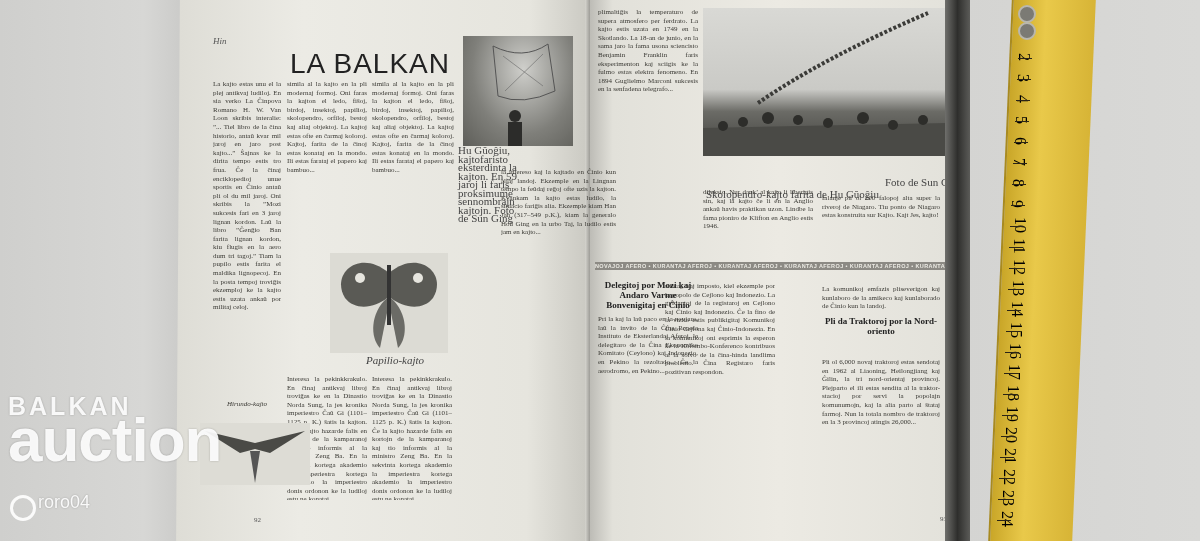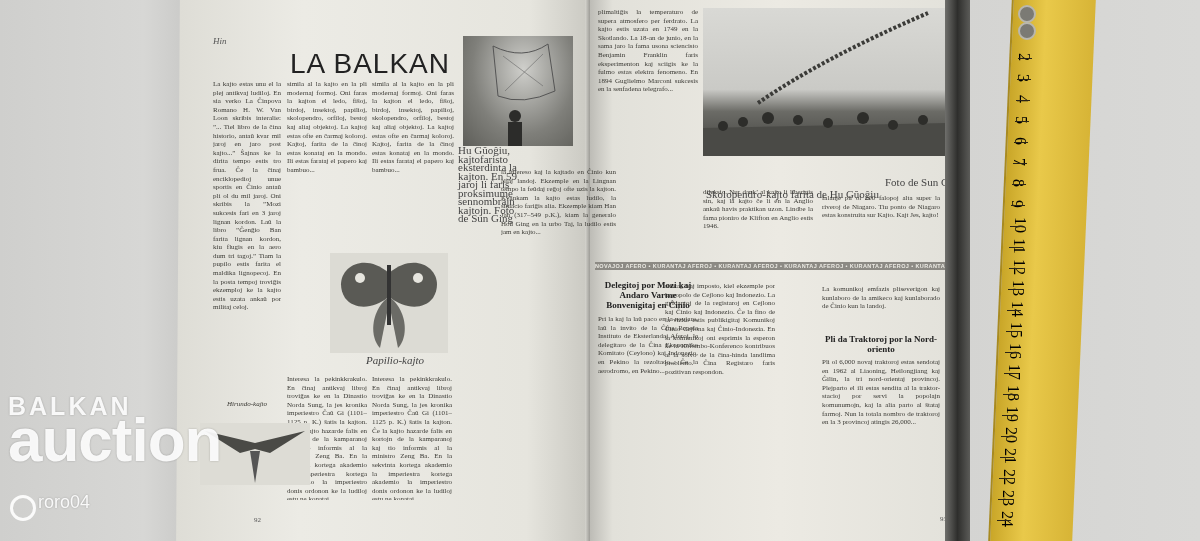--- a/index.html
+++ b/index.html
@@ -150,21 +150,21 @@
 <div class="heading" style="left:598px;top:280px;width:100px;">Delegitoj por Mozi kaj Andaro Varme Bonvenigitaj en Ĉinio</div>
 <div class="txt" style="left:598px;top:315px;width:100px;height:190px;">
   <p>Pri la kaj la laŭ paco en la novjaro, laŭ la invito de la Ĉina Popola Instituto de Eksterlandaj Aferoj, la delegitaro de la Ĉina Ekonomiko Komitato (Ceylono) kaj Indonezio, en Pekino la rezoltado... Ĉe la aerodromo, en Pekino...</p>
 </div>
 <div class="txt" style="left:665px;top:282px;width:110px;height:225px;">
   <p>strataj, kaj imposto, kiel ekzemple por la popolo de Cejlono kaj Indonezio. La gvidantoj de la registaroj en Cejlono kaj Ĉinio kaj Indonezio. Ĉe la fino de la vizito estis publikigitaj Komunikoj Ĉinio-Cejlona kaj Ĉinio-Indonezia. En la komunikoj oni esprimis la esperon ke la Kolombo-Konferenco kontribuos al la solvo de la ĉina-hinda landlima problemo. Ĉina Registaro faris pozitivan respondon.</p>
 </div>
 <div class="txt" style="left:822px;top:285px;width:118px;height:50px;">
   <p>La komunikoj emfazis pliseverigon kaj kunlaboro de la amikeco kaj kunlaborado de Ĉinio kun la landoj.</p>
 </div>
-<div class="heading" style="left:822px;top:334px;width:118px;">Pli da Traktoroj por la Nord-oriento</div>
+<div class="heading" style="left:822px;top:316px;width:118px;">Pli da Traktoroj por la Nord-oriento</div>
 <div class="txt" style="left:822px;top:358px;width:118px;height:155px;">
   <p>Pli ol 6,000 novaj traktoroj estas sendotaj en 1962 al Liaoning, Heilongjiang kaj Ĝilin, la tri nord-orientaj provincoj. Plejparto el ili estas sendita al la traktor-stacioj por servi la popolajn komunumojn, kaj la alia parto al ŝtataj farmoj. Nun la totala nombro de traktoroj en la 3 provincoj atingis 26,000...</p>
 </div>
 <div class="pageno" style="left:940px;top:515px;">93</div>
 
 <div class="dark-edge"></div>
 
 <div class="ruler"></div>
 <div class="ruler-hole"></div>
 <div class="ruler-hole b"></div>

